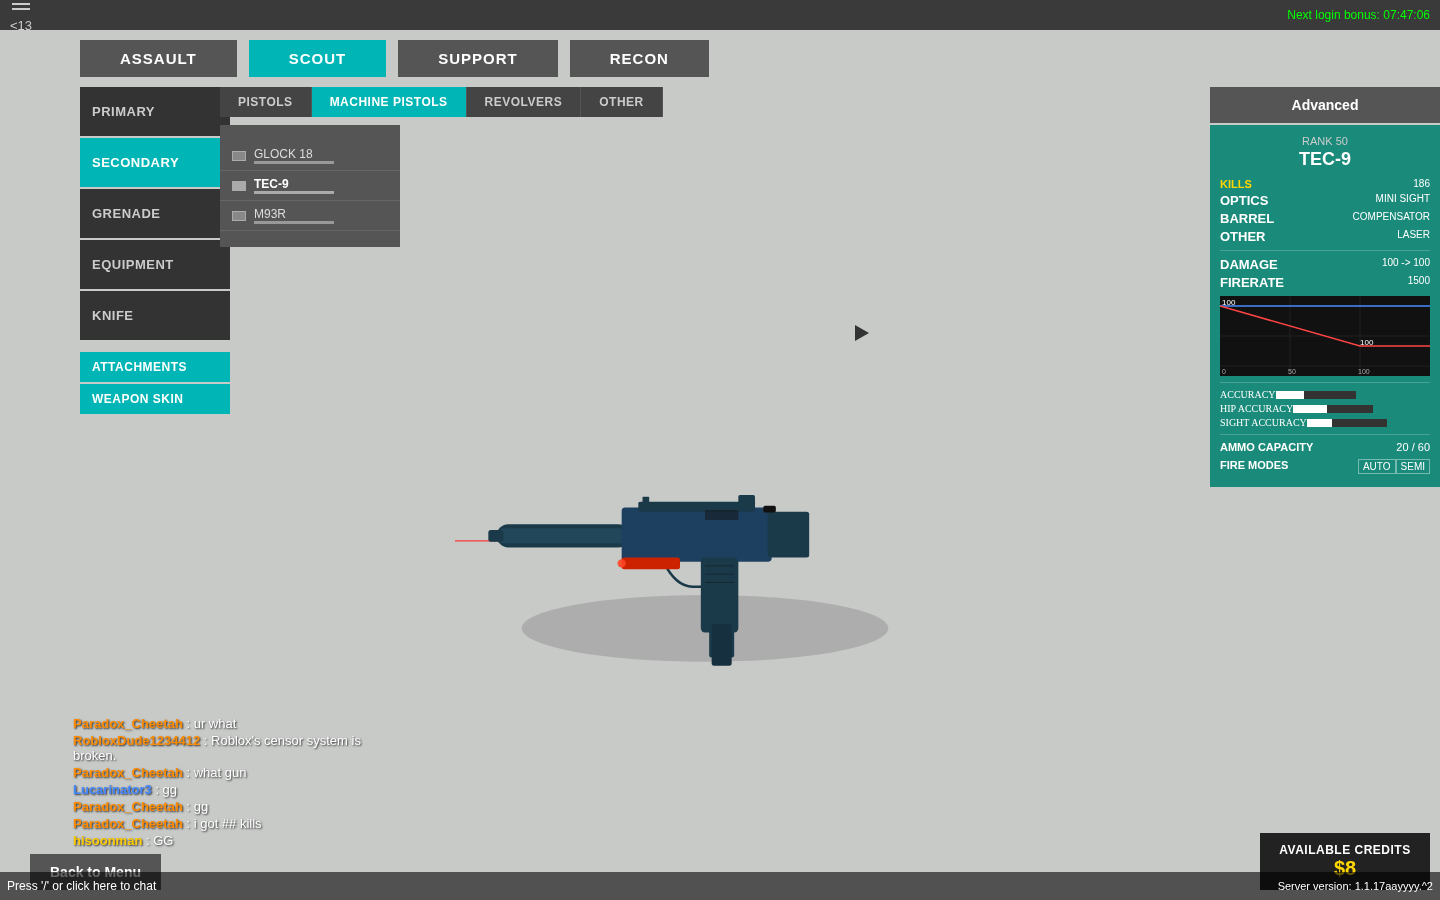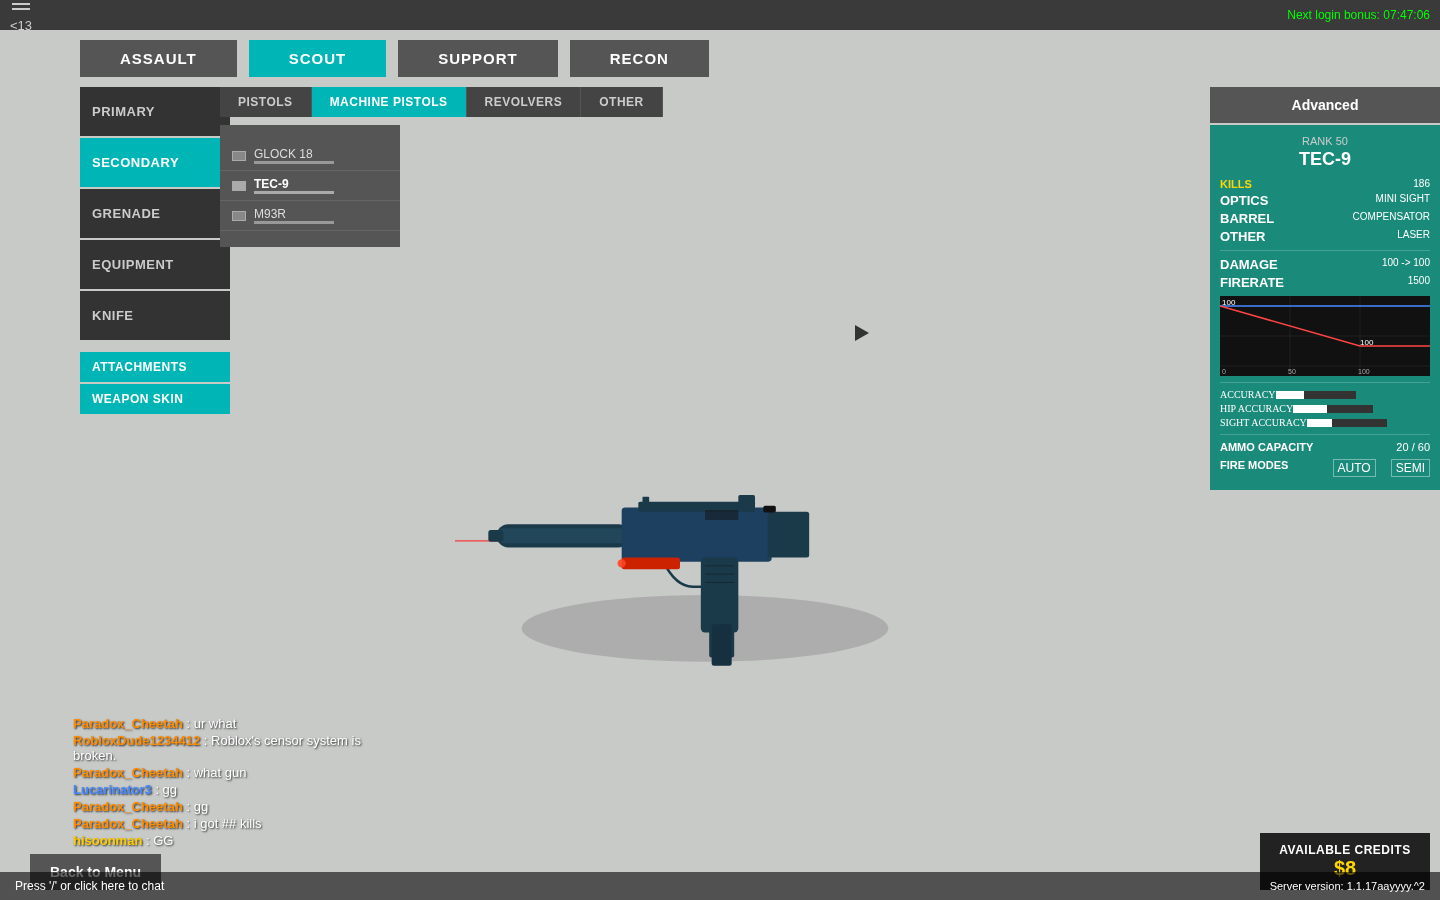--- a/index.html
+++ b/index.html
@@ -293,22 +293,22 @@
       display: flex;
       justify-content: space-between;
       font-size: 11px;
       color: white;
       margin-top: 6px;
       margin-bottom: 3px;
     }
     .ammo-label { color: white; font-weight: bold; }
     .fire-modes {
       display: flex;
-      gap: 15px;
-      font-size: 12px;
+      gap: 0;
+      font-size: 10px;
       color: white;
     }
 
     
     #chat {
       position: absolute;
       left: 30px;
       bottom: 50px;
       width: 350px;
       z-index: 20;
@@ -366,21 +366,21 @@
     #bottom-bar {
       position: absolute;
       bottom: 0;
       left: 0;
       right: 0;
       height: 28px;
       background: rgba(0,0,0,0.6);
       display: flex;
       justify-content: space-between;
       align-items: center;
-      padding: 0 15px;
+      padding: 0 7px;
       z-index: 30;
     }
     #chat-hint {
       color: white;
       font-size: 12px;
     }
     #server-version {
       color: white;
       font-size: 11px;
     }

